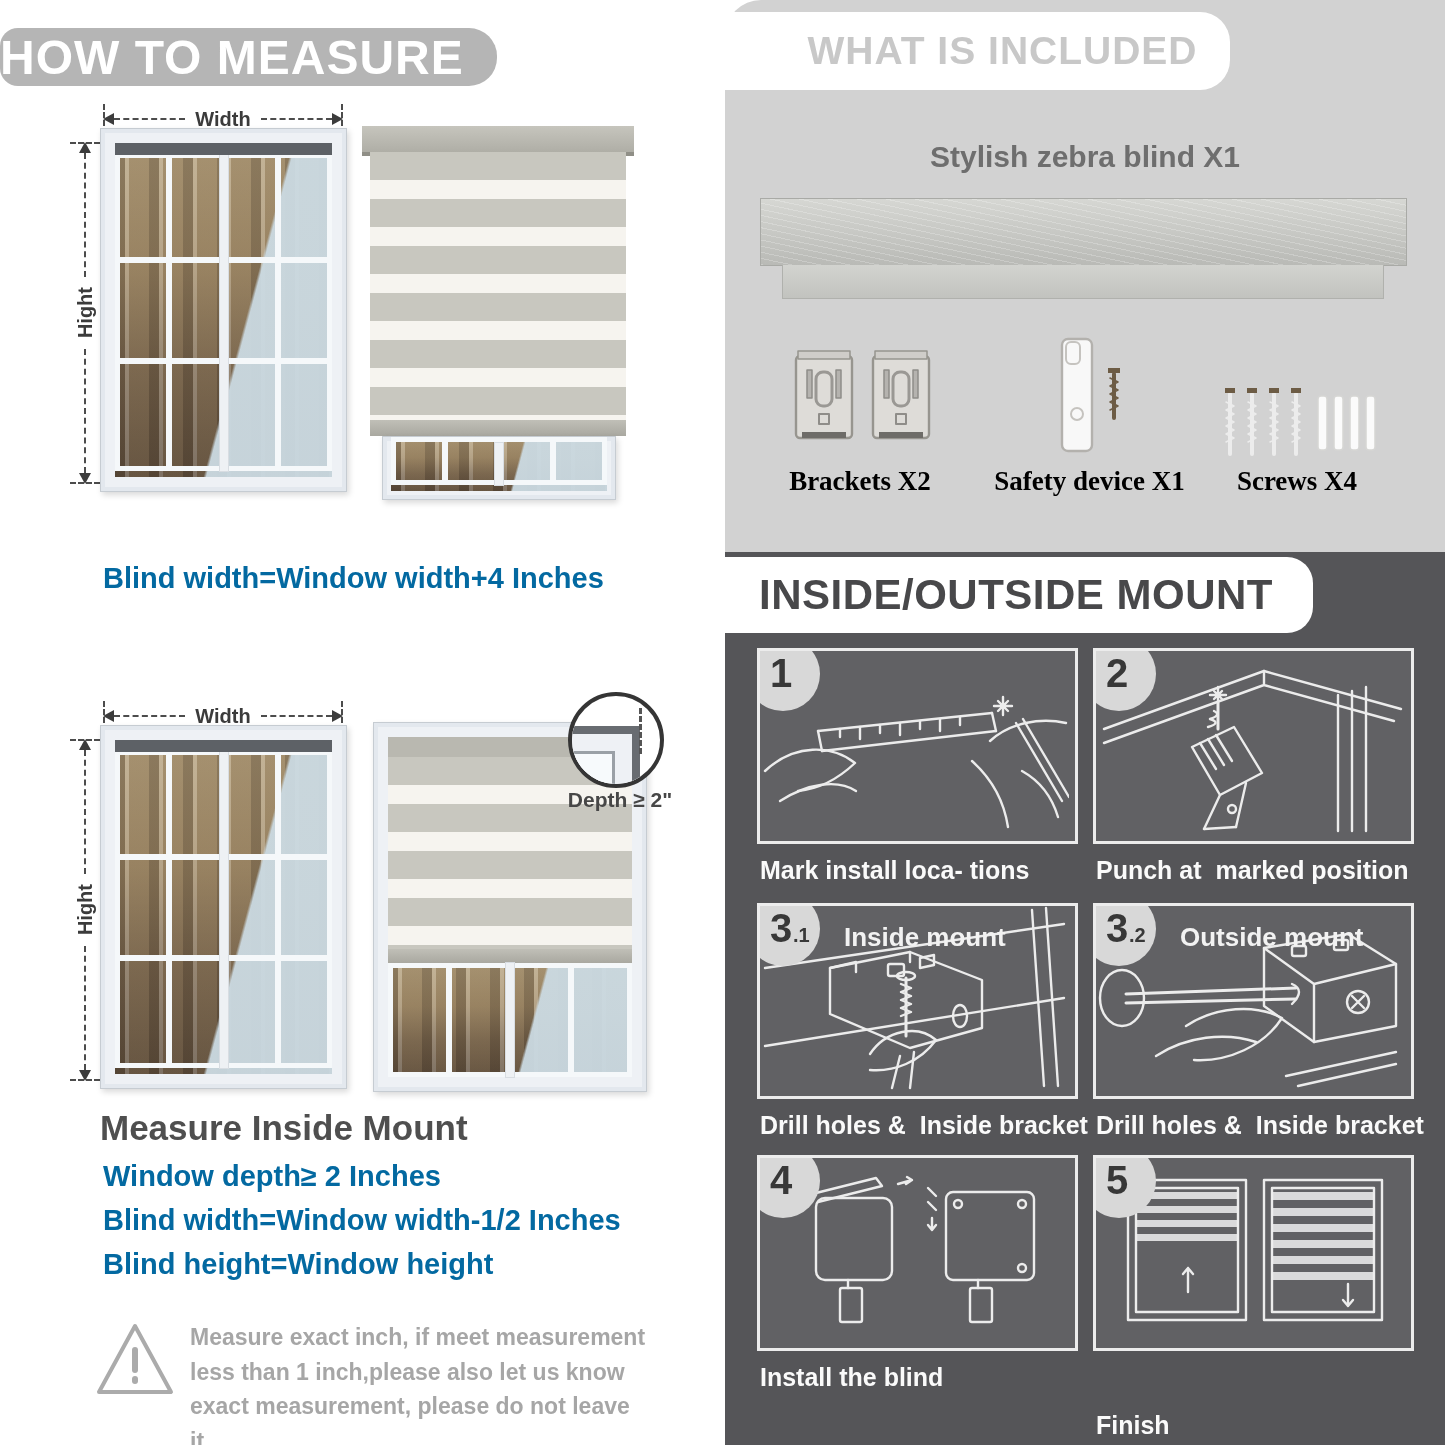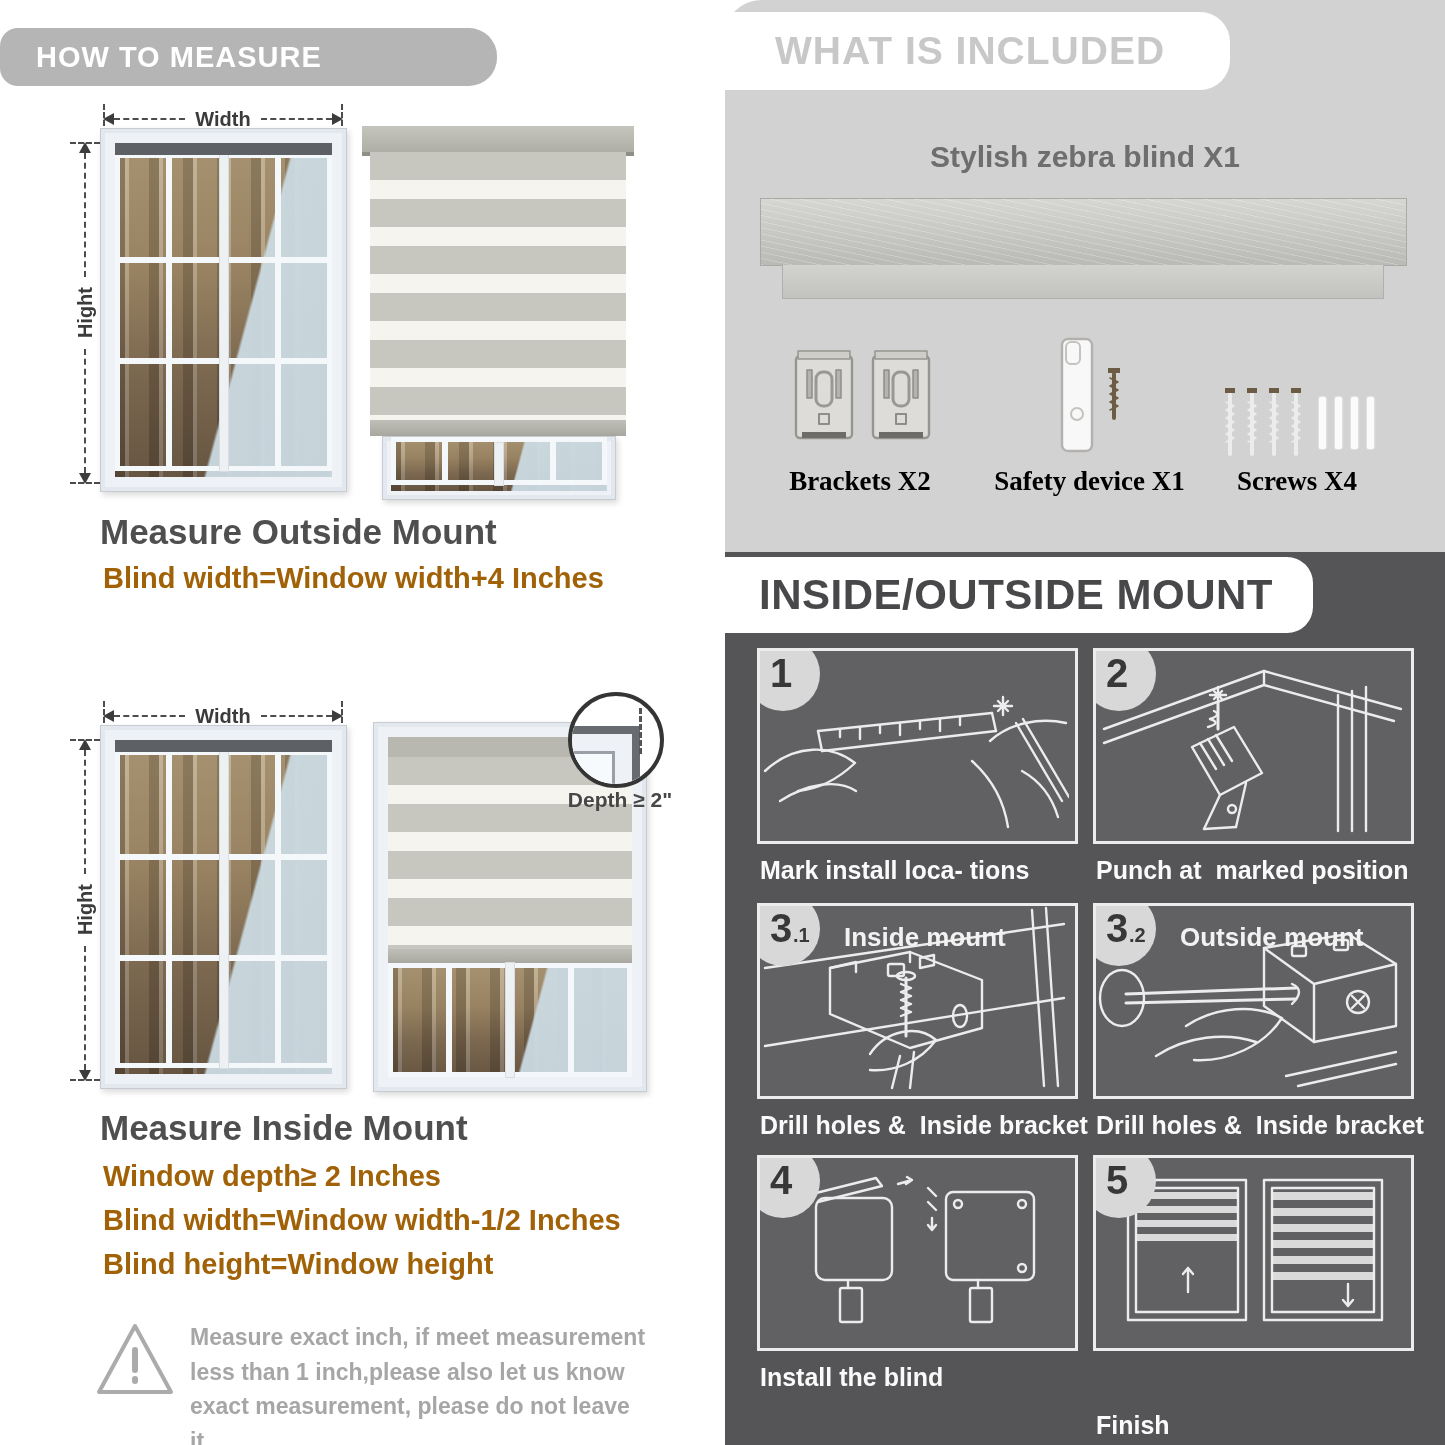--- a/index.html
+++ b/index.html
@@ -1,21 +1,21 @@
 <!DOCTYPE html>
 <html><head>
 <meta charset="utf-8">
 <style>
   html,body{margin:0;padding:0;background:#fff;}
   #stage{position:relative;width:1445px;height:1445px;background:#ffffff;overflow:hidden;
          font-family:"Liberation Sans","DejaVu Sans",sans-serif;}
   
   .hdr-bar{position:absolute;left:0;top:28px;width:497px;height:58px;background:#b5b5b5;
            border-radius:18px 28px 28px 18px;display:flex;align-items:center;}
-  .hdr-bar span{color:#ffffff;font-weight:bold;font-size:29px;letter-spacing:1px;padding-left:36px;}
+  .hdr-bar span{color:#ffffff;font-weight:bold;font-size:48px;letter-spacing:1px;}
   
   .meas-w{position:absolute;display:flex;align-items:center;height:22px;}
   .meas-w .dash{flex:1;border-top:2px dashed #4c4c4c;}
   .meas-w .lbl{margin:16px 10px;font-size:20px;font-weight:bold;color:#3b3b3b;}
   .arr{width:0;height:0;border-style:solid;}
   .arr.l{border-width:6px 11px 6px 0;border-color:transparent #3c3c3c transparent transparent;}
   .arr.r{border-width:6px 0 6px 11px;border-color:transparent transparent transparent #3c3c3c;}
   .arr.u{border-width:0 6px 11px 6px;border-color:transparent transparent #3c3c3c transparent;}
   .arr.d{border-width:11px 6px 0 6px;border-color:#3c3c3c transparent transparent transparent;}
   .tick-v{position:absolute;width:0;height:30px;border-left:2px dashed #4c4c4c;top:-4px;}
@@ -37,36 +37,36 @@
   .sash .mull-v{position:absolute;top:0;bottom:0;left:calc(50% - 3px);width:6px;background:#f5f8fa;}
   .sash .mull-h{position:absolute;left:0;right:0;height:6px;background:#f5f8fa;}
   .centerpost{position:absolute;top:6px;bottom:6px;left:calc(50% - 4px);width:8px;background:#eef1f4;
               box-shadow:0 0 0 1px #d8dde2;z-index:2;}
   
   .stripes{background:repeating-linear-gradient(180deg,#c8c7bf 0 28px,#f6f4ef 28px 47px);}
   .headrail1{background:linear-gradient(180deg,#c6c5bd,#afaea6);border-bottom:4px solid #908f87;}
   .btmrail{background:linear-gradient(180deg,#c0bfb7,#a9a8a0);}
   
   .t-title{position:absolute;font-size:35px;font-weight:bold;color:#4f4f4f;}
-  .t-line{position:absolute;font-size:29px;font-weight:bold;color:#a16207;}
+  .t-line{position:absolute;font-size:29px;font-weight:bold;color:#0369a1;}
   .warn-text{position:absolute;font-size:23px;font-weight:bold;color:#a6a6a6;line-height:1.5;width:460px;}
   
   .callout{position:absolute;width:88px;height:88px;border:4px solid #353535;border-radius:50%;
            background:#ffffff;overflow:hidden;z-index:5;}
   .co-corner{position:absolute;left:-12px;bottom:-16px;width:72px;height:66px;background:#eef1f5;
              border-top:8px solid #686c71;border-right:8px solid #686c71;}
   .co-inner{position:absolute;left:-12px;bottom:-16px;width:52px;height:46px;background:#f7fafc;
             border-top:3px solid #9aa0a6;border-right:3px solid #9aa0a6;}
   .co-dash{position:absolute;right:18px;top:12px;height:46px;border-left:3px dashed #555;}
   .depth-lbl{position:absolute;font-size:21px;font-weight:bold;color:#474747;width:140px;text-align:center;}
   
   .incl-panel{position:absolute;left:725px;top:0;width:720px;height:552px;background:#d2d2d2;
               border-top-left-radius:36px;}
   .incl-hdr{position:absolute;left:725px;top:12px;width:505px;height:78px;background:#ffffff;
-            border-radius:0 30px 30px 0;display:flex;align-items:center;}
+            border-radius:0 30px 30px 0;display:flex;align-items:center;justify-content:center;}
   .incl-hdr span{color:#c8c8c8;font-weight:bold;font-size:39px;letter-spacing:1px;padding-left:50px;}
   .incl-blind-lbl{position:absolute;left:725px;top:140px;width:720px;text-align:center;
                   font-size:30px;font-weight:bold;color:#6e6e6e;}
   .railtop{position:absolute;left:760px;top:198px;width:645px;height:66px;border:1px solid #a9aaa6;
            background:
             repeating-linear-gradient(12deg, rgba(255,255,255,.22) 0 1px, rgba(0,0,0,0) 1px 6px),
             linear-gradient(180deg,#d6d7d3,#b9bab6);}
   .railbot{position:absolute;left:782px;top:265px;width:600px;height:33px;border:1px solid #b0b1ad;border-top:none;
            background:linear-gradient(180deg,#d2d3cf,#c2c3bf);}
   .comp-lbl{position:absolute;top:466px;font-size:27px;font-weight:bold;color:#000000;text-align:center;font-family:Liberation Serif, serif;}
@@ -144,21 +144,20 @@
             <div class="mull-v"></div>
           </div>
         <div class="sash" style="right:0;width:50%;top:0;">
             <div class="mull-v"></div>
           </div>
         <div class="centerpost"></div>
       </div>
     </div>
   </div>
 
-  <div class="t-title" style="left:100px;top:512px;">Measure Outside Mount</div>
   <div class="t-line" style="left:103px;top:562px;">Blind width=Window width+4 Inches</div>
 
   <div class="meas-w" style="left:103px;top:705px;width:240px;">
     <div class="tick-v" style="left:0;"></div>
       <div class="tick-v" style="right:0;"></div>
     <span class="arr l"></span>
     <span class="dash"></span>
     <span class="lbl">Width</span>
     <span class="dash"></span>
     <span class="arr r"></span>

